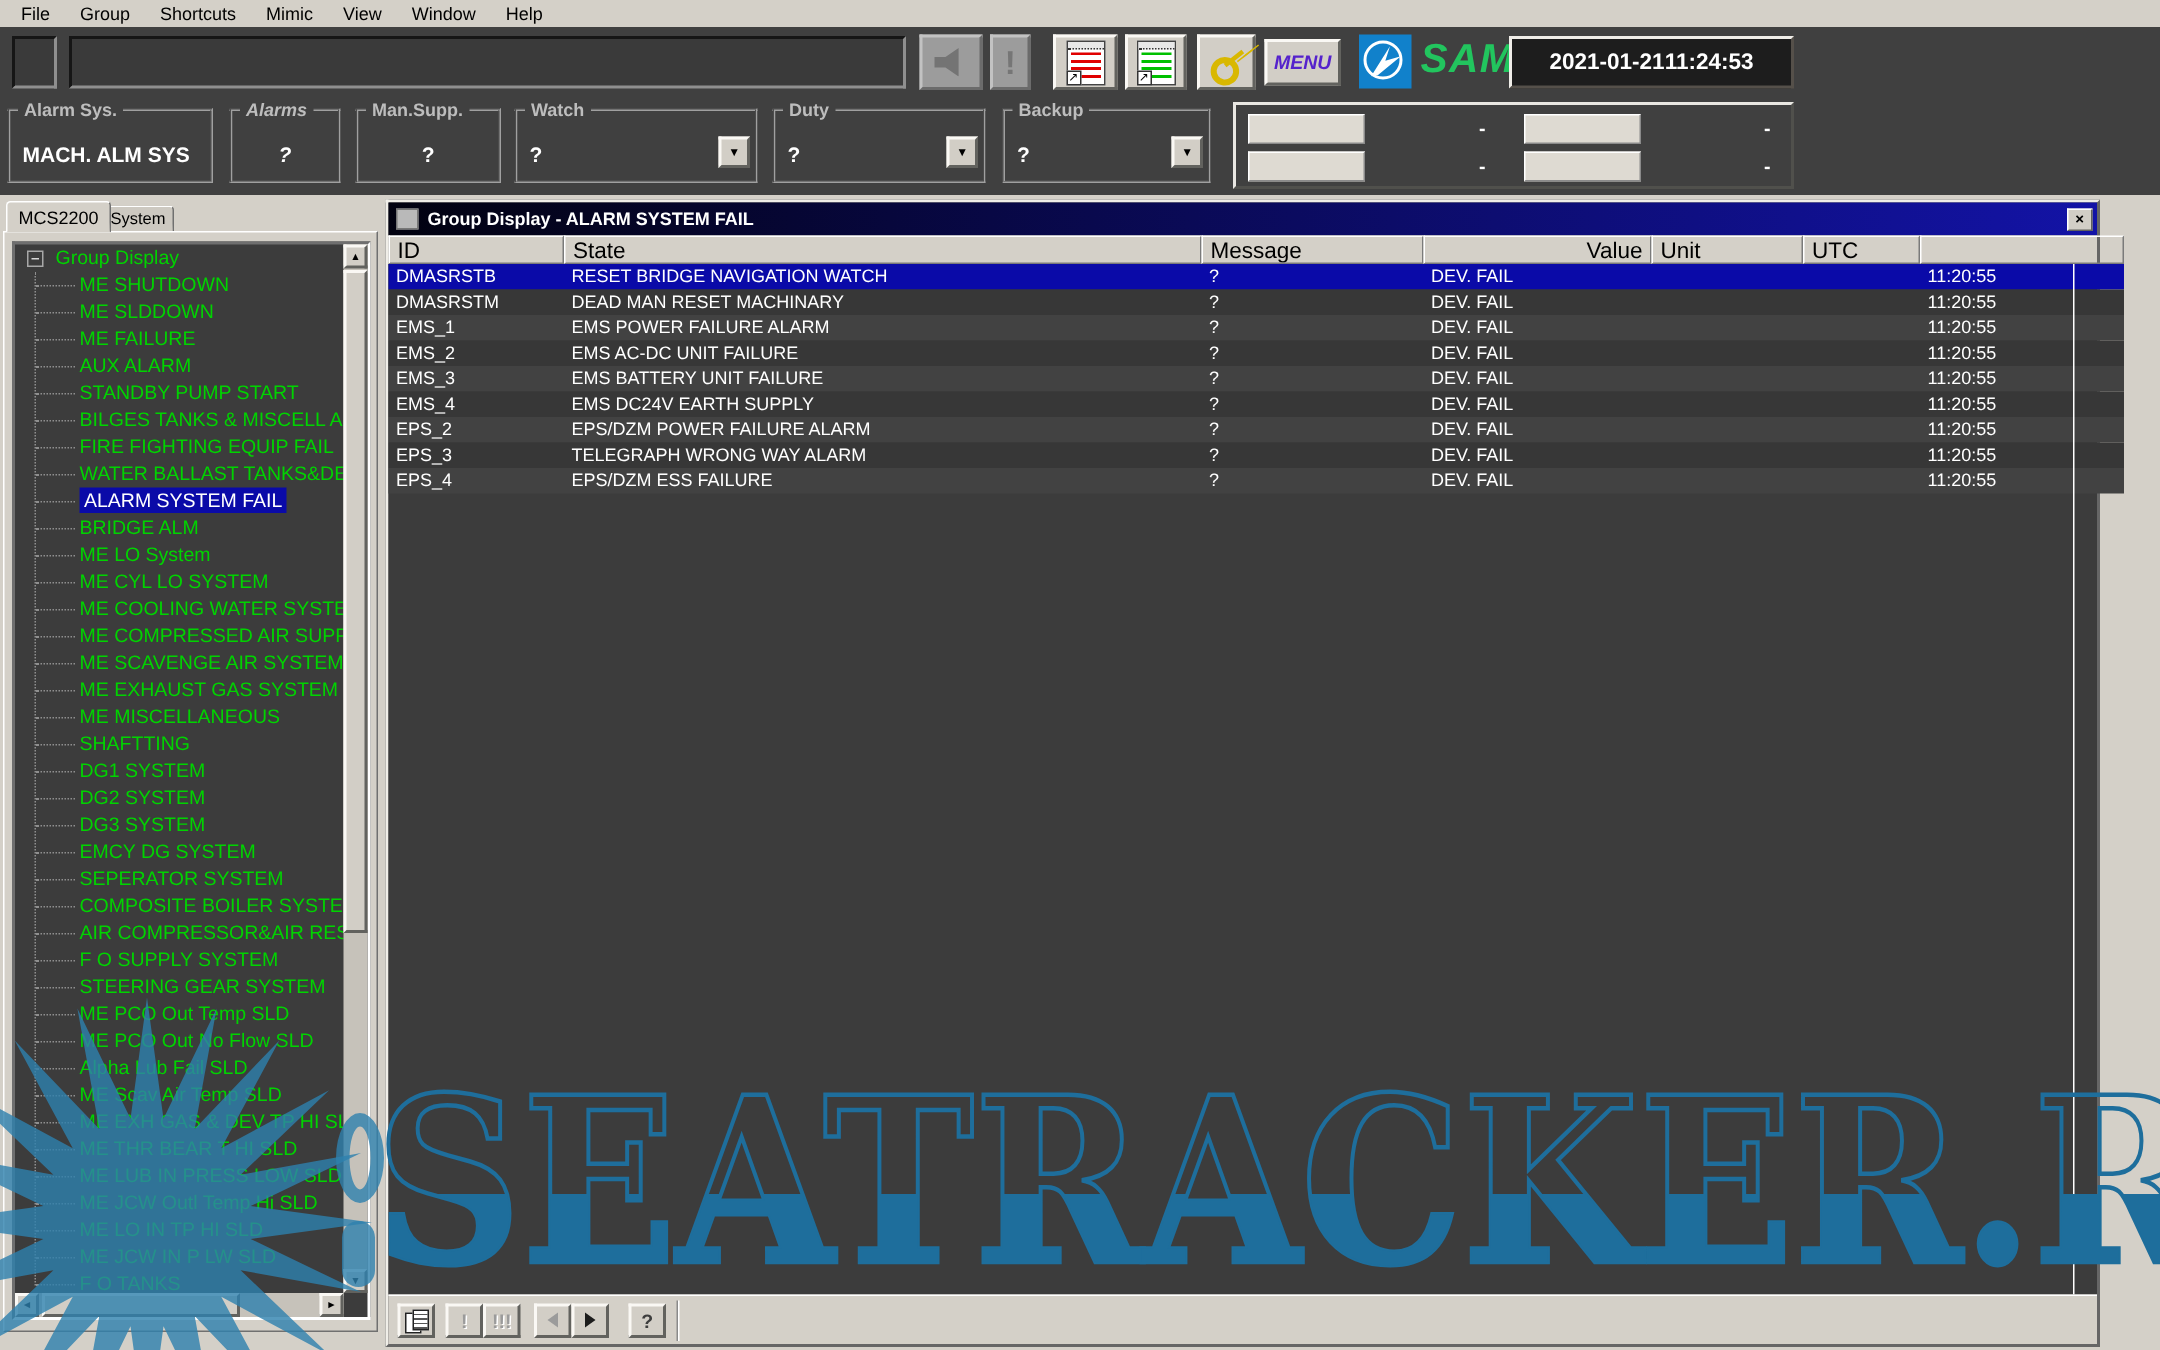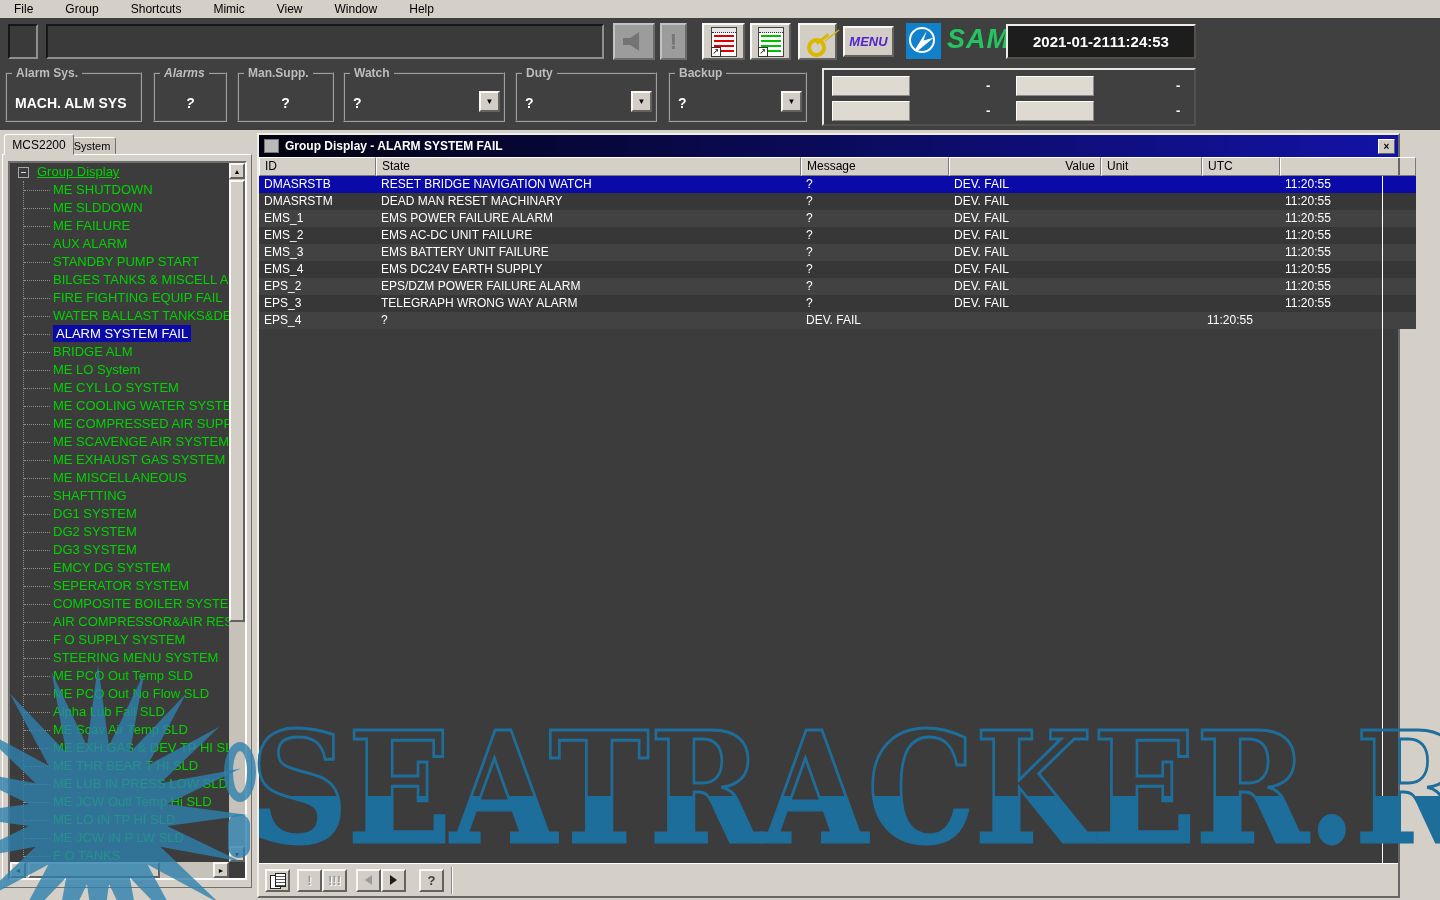--- a/index.html
+++ b/index.html
@@ -2,21 +2,21 @@
 <html><head>
 <meta charset="utf-8">
 <style>
   * { margin:0; padding:0; box-sizing:border-box; }
   html,body { background:#808080; }
   .app { position:relative; width:1440px; height:900px; background:#d4d0c8;
          font-family:"Liberation Sans",sans-serif; overflow:hidden; }
 
   
   .menubar { position:absolute; left:0; top:0; right:0; height:18px; background:#d4d0c8;
-             display:flex; align-items:center; padding-left:4px; font-size:12px; color:#000;gap:12px; }
+             display:flex; align-items:center; padding-left:4px; font-size:12px; color:#000; }
   .menu-item { padding:1px 10px; white-space:nowrap; }
 
   
   .darkbar { position:absolute; left:0; top:18px; width:1440px; height:112px; background:#404040; }
   .sunken-d { background:#3a3a3a; border:2px solid; border-color:#161616 #8f8f8f #8f8f8f #161616; }
   .raised   { background:#d2cec6; border:2px solid; border-color:#faf8f4 #62625e #62625e #faf8f4; }
   .flatbtn  { background:#9c9c9c; border:2px solid; border-color:#c2c2c2 #6b6b6b #6b6b6b #c2c2c2; }
 
   .mini-box  { position:absolute; left:8px;  top:6px; width:30px;  height:35px; }
   .long-box  { position:absolute; left:46px; top:6px; width:558px; height:35px; }
@@ -90,21 +90,21 @@
   .tab-idle   { left:66px; top:5px; width:48px; height:18px; font-size:11px; background:#cdc9c1; }
   .panel-body { position:absolute; left:0; top:22px; right:0; bottom:0; background:#d4d0c8;
                 border:1px solid; border-color:#fff #707070 #707070 #fff; z-index:2; }
   .tree-wrap { position:absolute; left:5px; top:6px; width:239px; height:719px;
                border:2px solid; border-color:#6f6f6f #fff #fff #6f6f6f; background:#3c3c3c; }
   .tree { position:absolute; left:0; top:0; width:219px; height:699px; overflow:hidden; }
   .tree-vline { position:absolute; left:13px; top:18px; height:676px; border-left:1px dotted #8f8f8f; }
   .tree-item { position:relative; height:18px; line-height:18px; font-size:13px; color:#00d300;
                white-space:nowrap; padding-left:43px; }
   .tree-item::before { content:''; position:absolute; left:14px; top:9px; width:26px; border-top:1px dotted #8f8f8f; }
-  .tree-root { padding-left:27px;text-decoration:underline; }
+  .tree-root { padding-left:27px; }
   .tree-root::before { display:none; }
   .expander { position:absolute; left:8px; top:4px; width:11px; height:11px; border:1px solid #a8a8a8; background:#3c3c3c; }
   .expander::after { content:''; position:absolute; left:2px; top:4px; width:5px; height:1px; background:#d6d6d6; }
   .tree-item.sel > span { background:#0a0aa8; color:#fff; padding:1px 3px; }
 
   
   .vscroll { position:absolute; right:0; top:0; width:16px; height:699px; background:#c6c2ba; }
   .hscroll { position:absolute; left:0; bottom:0; width:219px; height:16px; background:#c6c2ba; }
   .sb-btn { position:absolute; width:16px; height:16px; background:#d2cec6;
             border:2px solid; border-color:#faf8f4 #62625e #62625e #faf8f4;
@@ -120,21 +120,21 @@
              border:2px solid; border-color:#f0eee8 #666 #666 #f0eee8; }
   .titlebar { height:22px; background:linear-gradient(90deg,#020210,#1313a6);
               display:flex; align-items:center; padding:0 3px; }
   .title-icon { width:15px; height:14px; background:#b9b9b9; border:1px solid #777; margin:0 6px 0 2px; }
   .title-text { color:#fff; font-weight:bold; font-size:12px; }
   .close-btn { margin-left:auto; width:17px; height:15px; background:#d2cec6;
                border:1px solid; border-color:#fff #62625e #62625e #fff;
                font-size:10px; font-weight:bold; color:#000; line-height:13px; text-align:center; }
 
   .grid-head { display:grid; grid-template-columns:117px 425px 148px 152px 101px 78px 136px 1fr; height:19px; background:#d4d0c8; }
-  .hcell { border:1px solid; border-color:#fff #7a7a7a #7a7a7a #fff; font-size:12px; color:#000;
+  .hcell { border:1px solid; border-color:#fff #7a7a7a #7a7a7a #fff; font-size:15px; color:#000;
            padding:1px 5px; white-space:nowrap; overflow:hidden; }
   .hcell.right { text-align:right; }
 
   .tbody { position:relative; height:687px; background:#3c3c3c; }
   .tbody::after { content:''; position:absolute; top:0; bottom:0; right:15px; width:1px; background:#fff; }
   .trow { display:grid; grid-template-columns:117px 425px 148px 152px 101px 78px 136px; width:1157px; height:17px; }
   .trow:nth-child(odd)  { background:#424242; }
   .trow:nth-child(even) { background:#373737; }
   .trow.sel { background:#0a0aa8; }
   .tcell { font-size:12px; color:#fff; padding:1px 5px; line-height:15px; white-space:nowrap; overflow:hidden; }
@@ -294,21 +294,21 @@
             <div class="tree-item"><span>ME MISCELLANEOUS</span></div>
             <div class="tree-item"><span>SHAFTTING</span></div>
             <div class="tree-item"><span>DG1 SYSTEM</span></div>
             <div class="tree-item"><span>DG2 SYSTEM</span></div>
             <div class="tree-item"><span>DG3 SYSTEM</span></div>
             <div class="tree-item"><span>EMCY DG SYSTEM</span></div>
             <div class="tree-item"><span>SEPERATOR SYSTEM</span></div>
             <div class="tree-item"><span>COMPOSITE BOILER SYSTEM</span></div>
             <div class="tree-item"><span>AIR COMPRESSOR&amp;AIR RES</span></div>
             <div class="tree-item"><span>F O SUPPLY SYSTEM</span></div>
-            <div class="tree-item"><span>STEERING MENU SYSTEM</span></div>
+            <div class="tree-item"><span>STEERING GEAR SYSTEM</span></div>
             <div class="tree-item"><span>ME PCO Out Temp SLD</span></div>
             <div class="tree-item"><span>ME PCO Out No Flow SLD</span></div>
             <div class="tree-item"><span>Alpha Lub Fail SLD</span></div>
             <div class="tree-item"><span>ME Scav Air Temp SLD</span></div>
             <div class="tree-item"><span>ME EXH GAS &amp; DEV TP HI SL</span></div>
             <div class="tree-item"><span>ME THR BEAR T HI SLD</span></div>
             <div class="tree-item"><span>ME LUB IN PRESS LOW SLD</span></div>
             <div class="tree-item"><span>ME JCW Outl Temp Hi SLD</span></div>
             <div class="tree-item"><span>ME LO IN TP HI SLD</span></div>
             <div class="tree-item"><span>ME JCW IN P LW SLD</span></div>
@@ -419,20 +419,21 @@
           <div class="tcell">EPS_3</div>
           <div class="tcell">TELEGRAPH WRONG WAY ALARM</div>
           <div class="tcell">?</div>
           <div class="tcell">DEV. FAIL</div>
           <div class="tcell right"></div>
           <div class="tcell"></div>
           <div class="tcell">11:20:55</div>
         </div>
         <div class="trow">
           <div class="tcell">EPS_4</div>
+          <div class="tcell">EPS/DZM ESS FAILURE</div>
           <div class="tcell">?</div>
           <div class="tcell">DEV. FAIL</div>
           <div class="tcell right"></div>
           <div class="tcell"></div>
           <div class="tcell">11:20:55</div>
         </div>
       </div>
     <div class="win-footer" id="winfooter">
         <div class="fbtn">
           <div class="ic-copy"></div>

